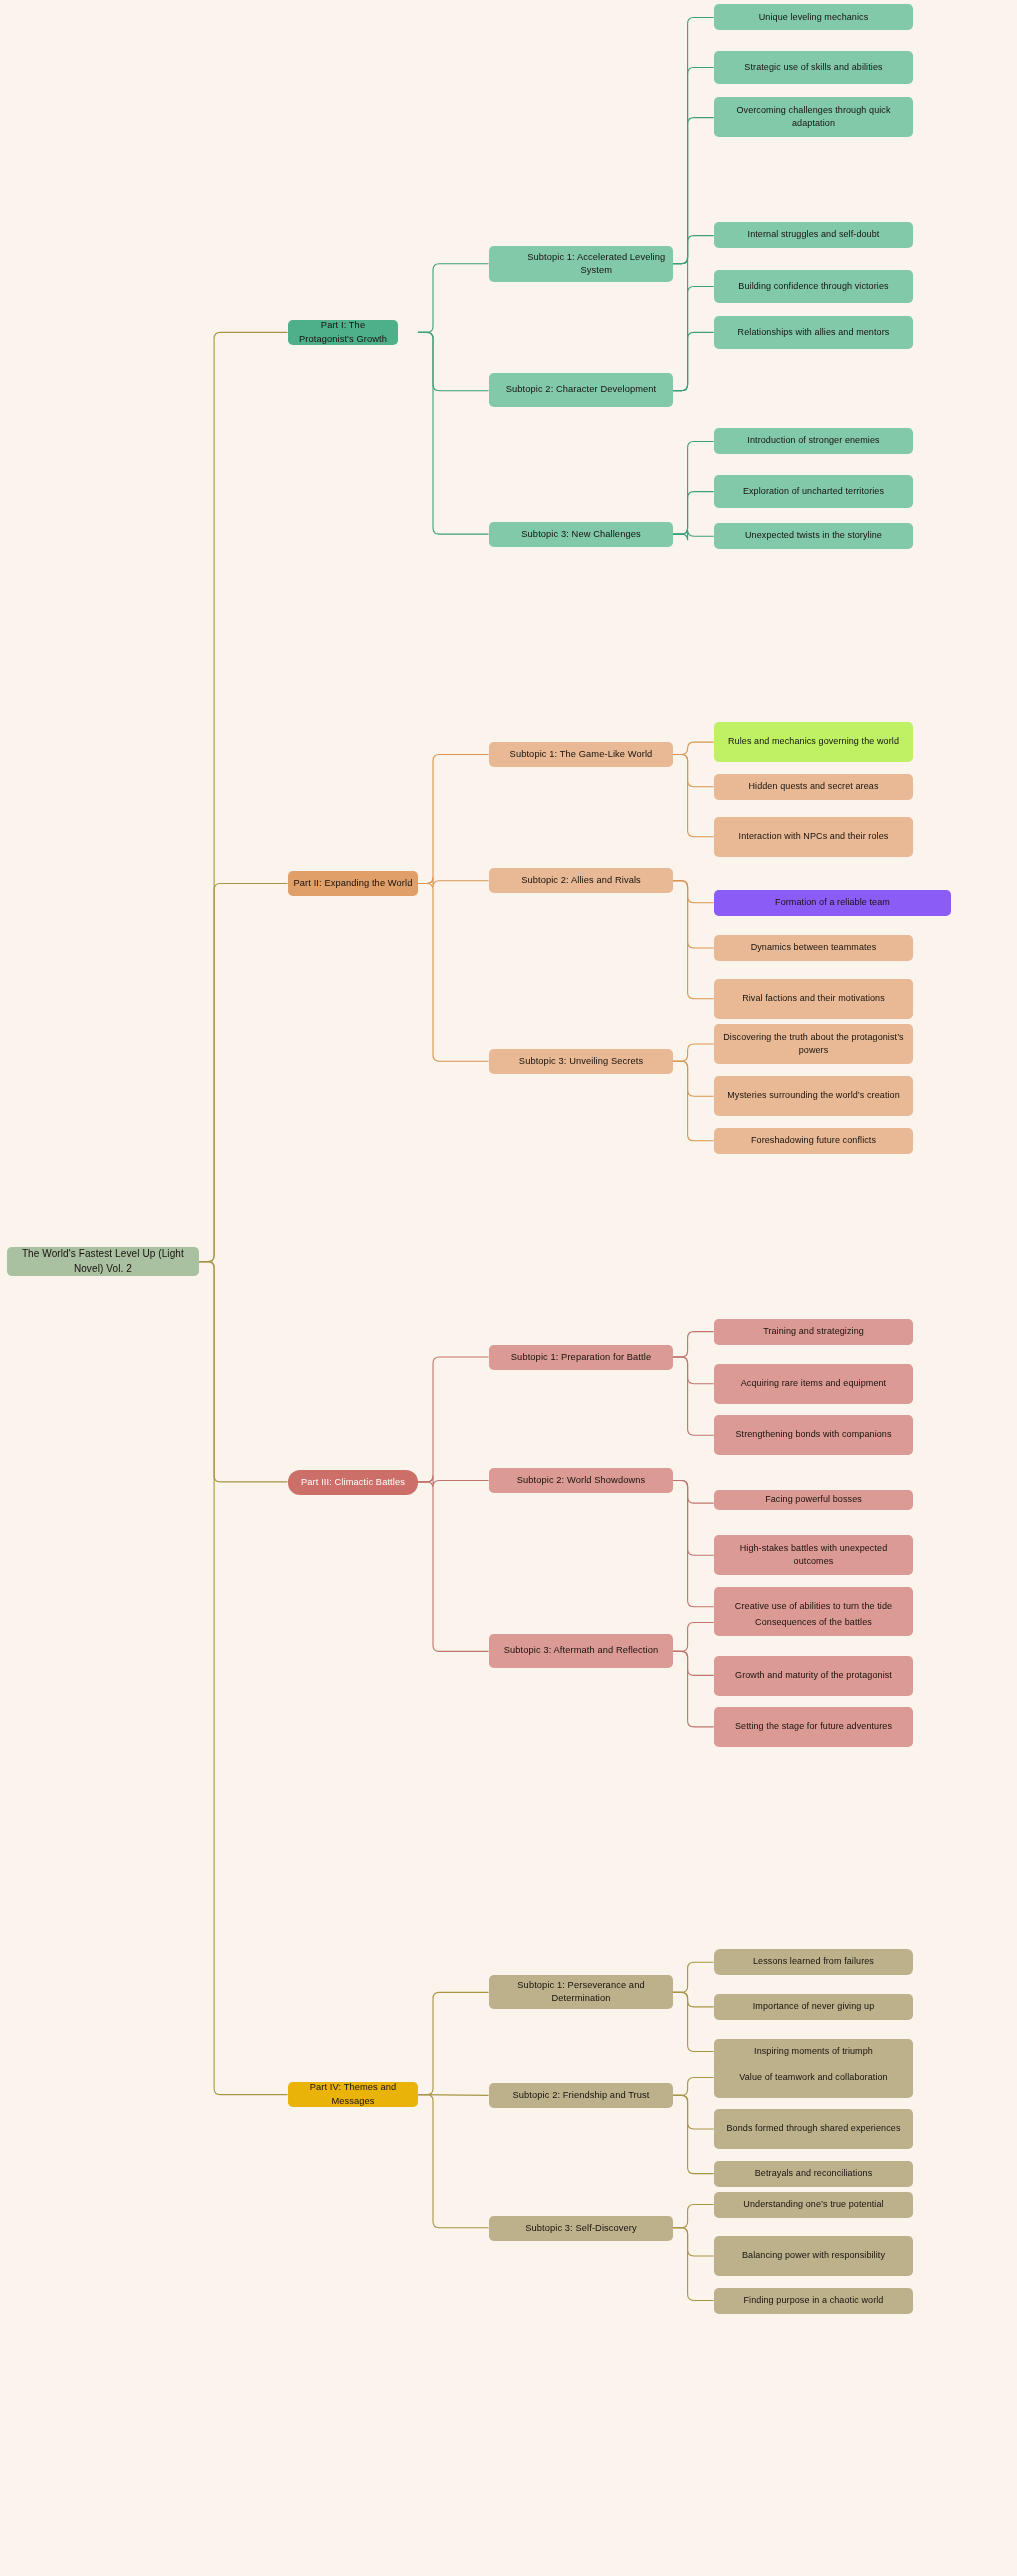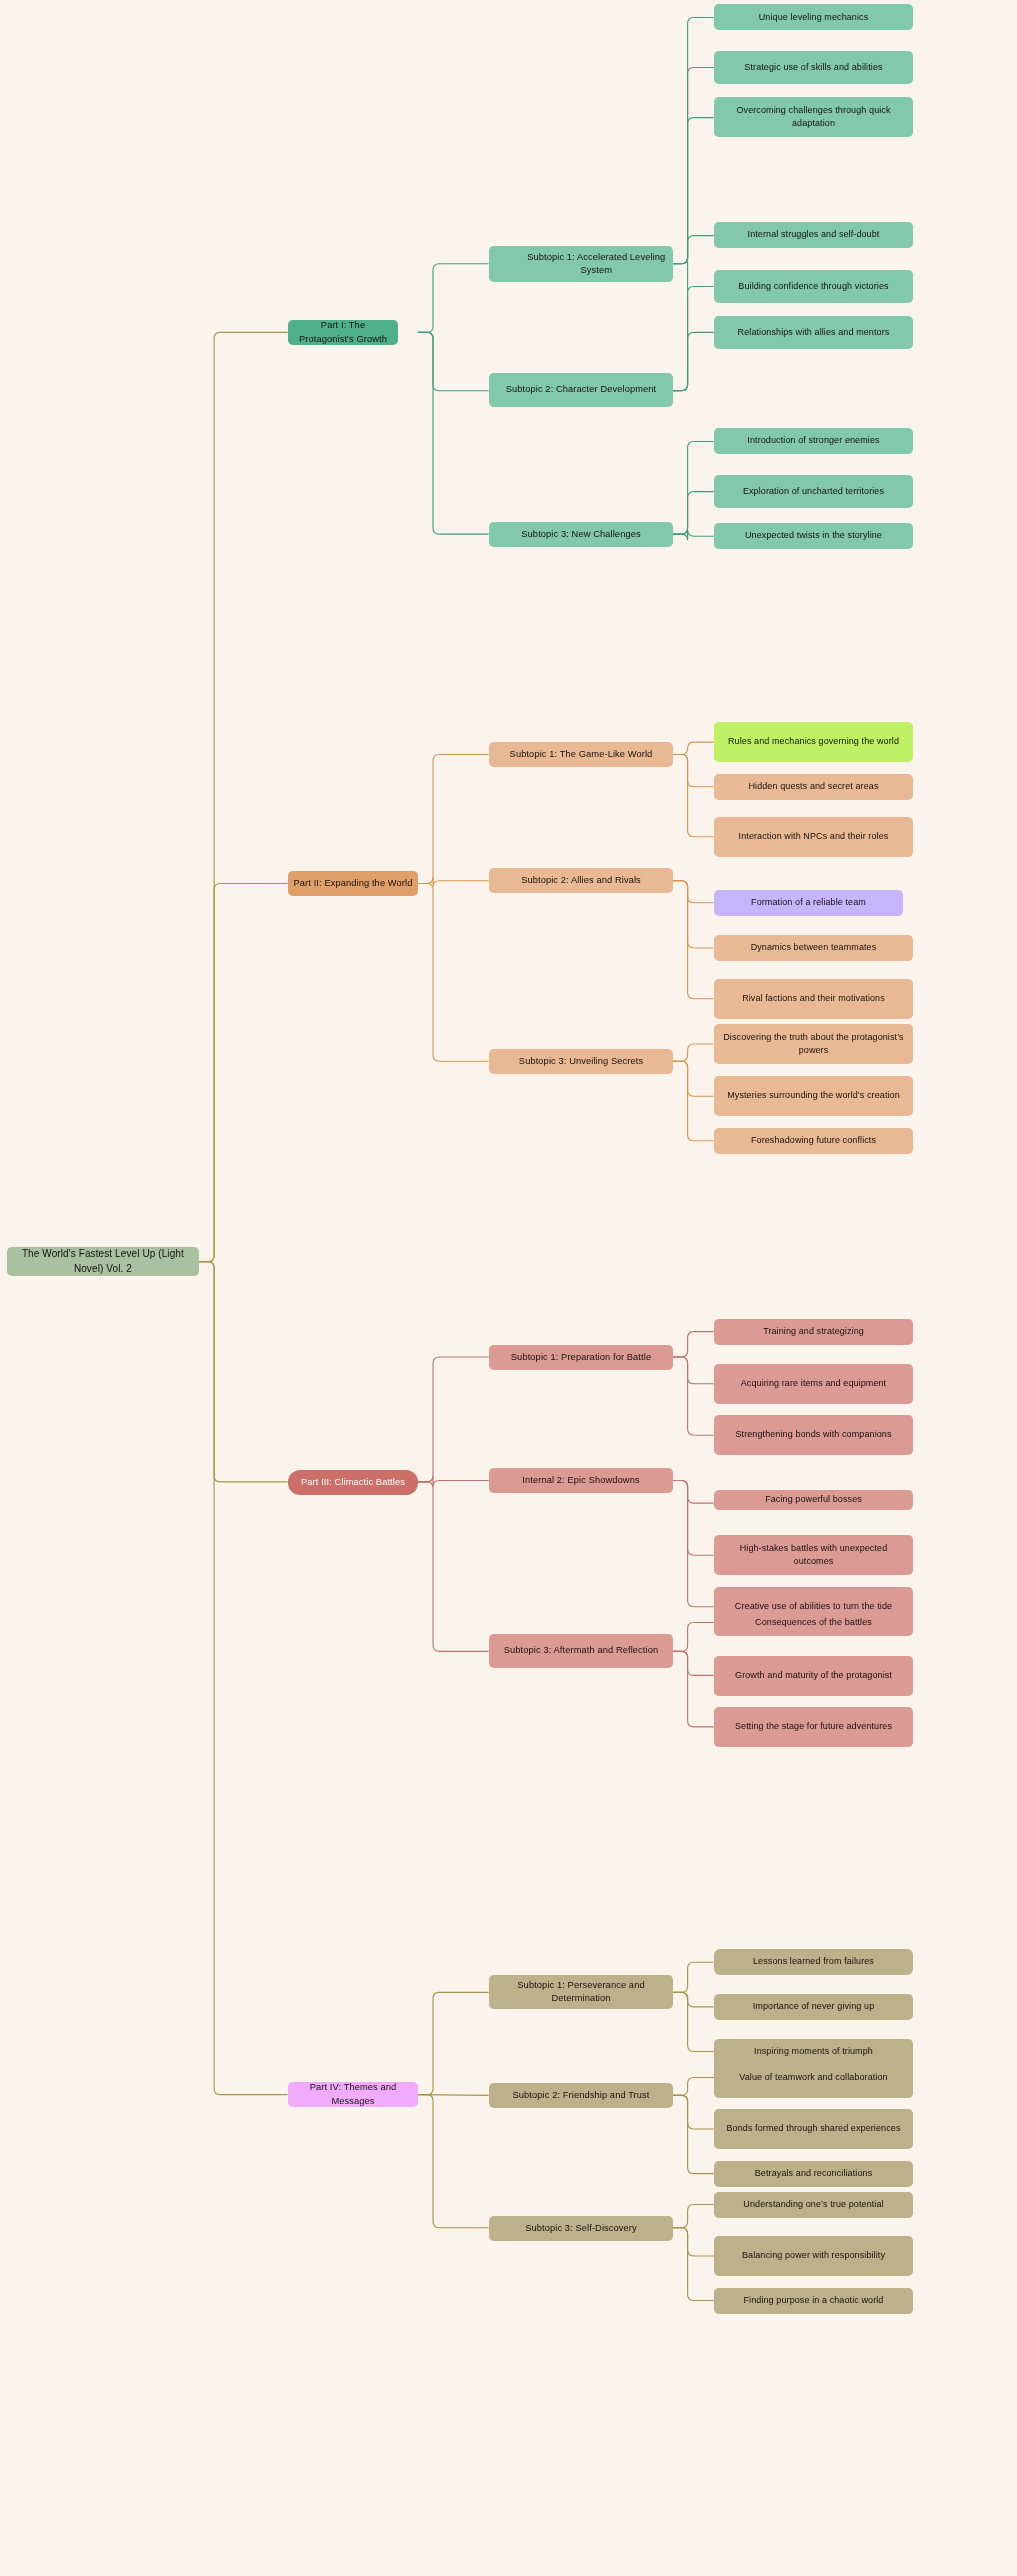--- a/index.html
+++ b/index.html
@@ -108,41 +108,41 @@
       <div class="node sub" style="left: 489px; top: 522px; width: 184px; height: 25px; background: rgb(130, 201, 169);">Subtopic 3: New Challenges</div>
       <div class="node leaf" style="left: 714px; top: 428px; width: 199px; height: 26px; background: rgb(130, 201, 169);">Introduction of stronger enemies</div>
       <div class="node leaf" style="left: 714px; top: 475px; width: 199px; height: 33px; background: rgb(130, 201, 169);">Exploration of uncharted territories</div>
       <div class="node leaf" style="left: 714px; top: 523px; width: 199px; height: 26px; background: rgb(130, 201, 169);">Unexpected twists in the storyline</div>
       <div class="node part" style="left: 288px; top: 871px; width: 130px; height: 25px; background: rgb(224, 158, 104);">Part II: Expanding the World</div>
       <div class="node sub" style="left: 489px; top: 742px; width: 184px; height: 25px; background: rgb(232, 185, 148);">Subtopic 1: The Game-Like World</div>
       <div class="node leaf" style="left: 714px; top: 722px; width: 199px; height: 40px; background: #bef264;">Rules and mechanics governing the world</div>
       <div class="node leaf" style="left: 714px; top: 774px; width: 199px; height: 26px; background: rgb(232, 185, 148);">Hidden quests and secret areas</div>
       <div class="node leaf" style="left: 714px; top: 817px; width: 199px; height: 40px; background: rgb(232, 185, 148);">Interaction with NPCs and their roles</div>
       <div class="node sub" style="left: 489px; top: 868px; width: 184px; height: 25px; background: rgb(232, 185, 148);">Subtopic 2: Allies and Rivals</div>
-      <div class="node leaf" style="left: 714px; top: 890px; width: 189px; height: 26px; background: #c4b5fd;">Formation of a reliable team</div>
+      <div class="node leaf" style="left: 714px; top: 890px; width: 237px; height: 26px; background: #8b5cf6;">Formation of a reliable team</div>
       <div class="node leaf" style="left: 714px; top: 935px; width: 199px; height: 26px; background: rgb(232, 185, 148);">Dynamics between teammates</div>
       <div class="node leaf" style="left: 714px; top: 979px; width: 199px; height: 40px; background: rgb(232, 185, 148);">Rival factions and their motivations</div>
       <div class="node sub" style="left: 489px; top: 1049px; width: 184px; height: 25px; background: rgb(232, 185, 148);">Subtopic 3: Unveiling Secrets</div>
       <div class="node leaf" style="left: 714px; top: 1024px; width: 199px; height: 40px; background: rgb(232, 185, 148);">Discovering the truth about the protagonist’s powers</div>
       <div class="node leaf" style="left: 714px; top: 1076px; width: 199px; height: 40px; background: rgb(232, 185, 148);">Mysteries surrounding the world’s creation</div>
       <div class="node leaf" style="left: 714px; top: 1128px; width: 199px; height: 26px; background: rgb(232, 185, 148);">Foreshadowing future conflicts</div>
       <div class="node part white-text" style="left: 288px; top: 1470px; width: 130px; height: 25px; background: rgb(204, 111, 104);">Part III: Climactic Battles</div>
       <div class="node sub" style="left: 489px; top: 1345px; width: 184px; height: 25px; background: rgb(220, 154, 148);">Subtopic 1: Preparation for Battle</div>
       <div class="node leaf" style="left: 714px; top: 1319px; width: 199px; height: 26px; background: rgb(220, 154, 148);">Training and strategizing</div>
       <div class="node leaf" style="left: 714px; top: 1364px; width: 199px; height: 40px; background: rgb(220, 154, 148);">Acquiring rare items and equipment</div>
       <div class="node leaf" style="left: 714px; top: 1415px; width: 199px; height: 40px; background: rgb(220, 154, 148);">Strengthening bonds with companions</div>
-      <div class="node sub" style="left: 489px; top: 1468px; width: 184px; height: 25px; background: rgb(220, 154, 148);">Internal 2: Epic Showdowns</div>
+      <div class="node sub" style="left: 489px; top: 1468px; width: 184px; height: 25px; background: rgb(220, 154, 148);">Subtopic 2: World Showdowns</div>
       <div class="node leaf" style="left: 714px; top: 1490px; width: 199px; height: 20px; background: rgb(220, 154, 148);">Facing powerful bosses</div>
       <div class="node leaf" style="left: 714px; top: 1535px; width: 199px; height: 40px; background: rgb(220, 154, 148);">High-stakes battles with unexpected outcomes</div>
       <div class="node leaf" style="left: 714px; top: 1587px; width: 199px; height: 40px; background: rgb(220, 154, 148);">Creative use of abilities to turn the tide</div>
       <div class="node sub" style="left: 489px; top: 1634px; width: 184px; height: 34px; background: rgb(220, 154, 148);">Subtopic 3: Aftermath and Reflection</div>
       <div class="node leaf" style="left: 714px; top: 1610px; width: 199px; height: 26px; background: rgb(220, 154, 148);">Consequences of the battles</div>
       <div class="node leaf" style="left: 714px; top: 1656px; width: 199px; height: 40px; background: rgb(220, 154, 148);">Growth and maturity of the protagonist</div>
       <div class="node leaf" style="left: 714px; top: 1707px; width: 199px; height: 40px; background: rgb(220, 154, 148);">Setting the stage for future adventures</div>
-      <div class="node part" style="left: 288px; top: 2082px; width: 130px; height: 25px; background: #f0abfc;">Part IV: Themes and Messages</div>
+      <div class="node part" style="left: 288px; top: 2082px; width: 130px; height: 25px; background: #eab308;">Part IV: Themes and Messages</div>
       <div class="node sub" style="left: 489px; top: 1975px; width: 184px; height: 34px; background: rgb(189, 177, 140);">Subtopic 1: Perseverance and Determination</div>
       <div class="node leaf" style="left: 714px; top: 1949px; width: 199px; height: 26px; background: rgb(189, 177, 140); border-radius: 6px;">Lessons learned from failures</div>
       <div class="node leaf" style="left: 714px; top: 1994px; width: 199px; height: 26px; background: rgb(189, 177, 140);">Importance of never giving up</div>
       <div class="node leaf" style="left: 714px; top: 2039px; width: 199px; height: 26px; background: rgb(189, 177, 140);">Inspiring moments of triumph</div>
       <div class="node sub" style="left: 489px; top: 2083px; width: 184px; height: 25px; background: rgb(189, 177, 140);">Subtopic 2: Friendship and Trust</div>
       <div class="node leaf" style="left: 714px; top: 2058px; width: 199px; height: 40px; background: rgb(189, 177, 140);">Value of teamwork and collaboration</div>
       <div class="node leaf" style="left: 714px; top: 2109px; width: 199px; height: 40px; background: rgb(189, 177, 140);">Bonds formed through shared experiences</div>
       <div class="node leaf" style="left: 714px; top: 2161px; width: 199px; height: 26px; background: rgb(189, 177, 140);">Betrayals and reconciliations</div>
       <div class="node sub" style="left: 489px; top: 2216px; width: 184px; height: 25px; background: rgb(189, 177, 140);">Subtopic 3: Self-Discovery</div>
       <div class="node leaf" style="left: 714px; top: 2192px; width: 199px; height: 26px; background: rgb(189, 177, 140);">Understanding one’s true potential</div>

